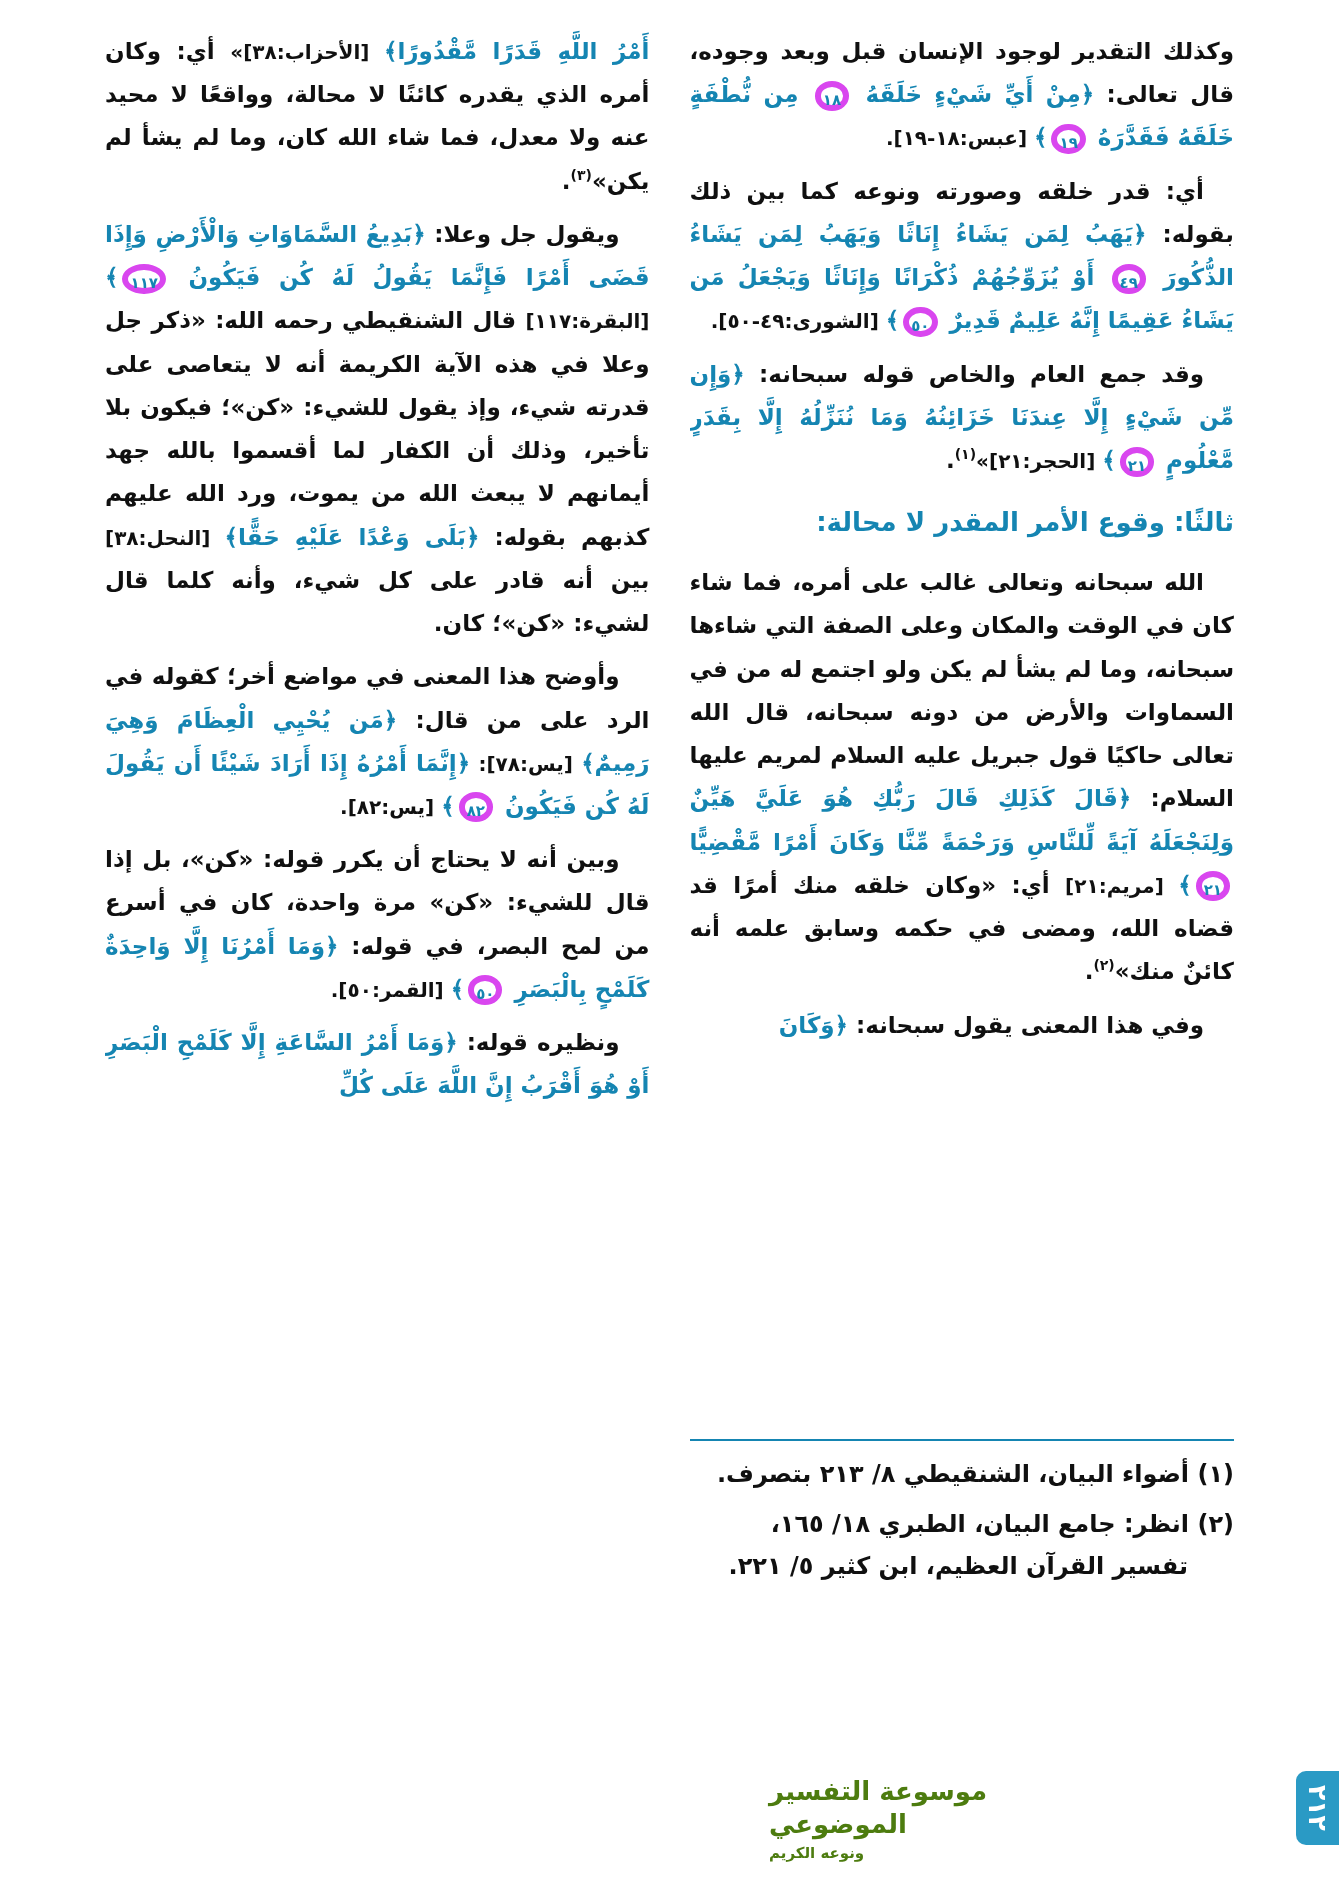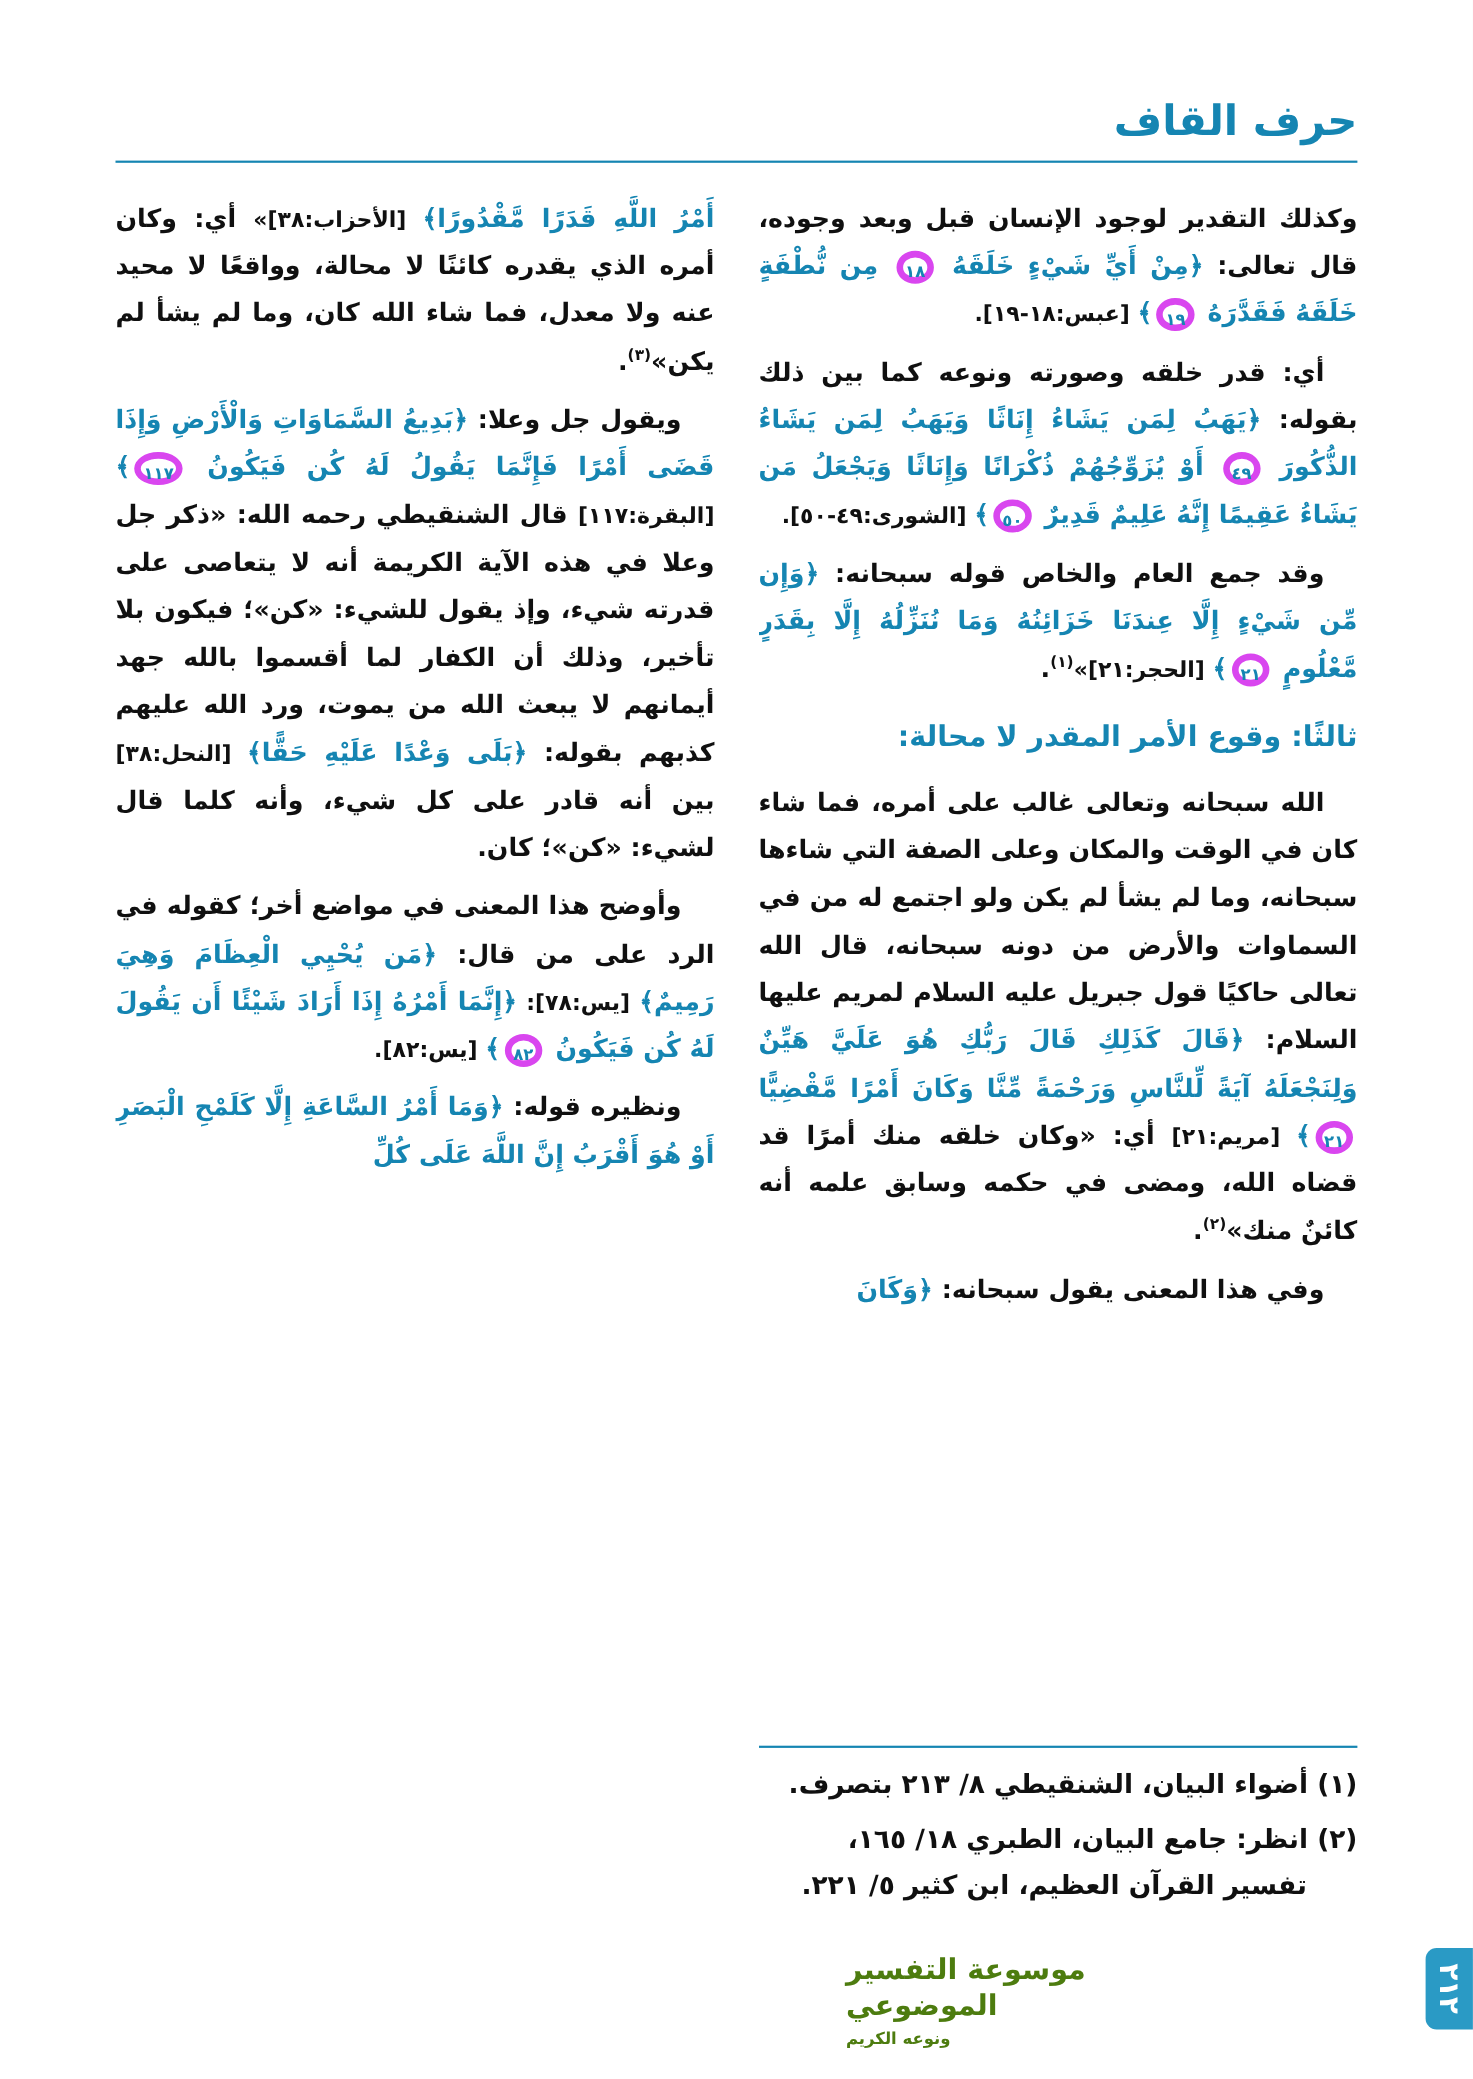--- a/index.html
+++ b/index.html
@@ -125,24 +125,20 @@
     padding:14px 7px;
     border-radius:10px 0 0 10px;
     letter-spacing:2px;
   }
 </style>
 </head>
 <body>
 
 <div class="page">
 
-  <header class="page-header">
-    <div class="chapter-title">حرف القاف</div>
-    <div class="header-rule"></div>
-  </header>
 
   <main class="columns">
 
     <section class="col">
       <div class="col-text">
         <p class="para first-flush"><span class="seg-t">وكذلك التقدير لوجود الإنسان قبل وبعد وجوده، قال تعالى: </span><span class="seg-q">﴿مِنْ أَيِّ شَيْءٍ خَلَقَهُ </span><span class="seg-m">١٨</span><span class="seg-q"> مِن نُّطْفَةٍ خَلَقَهُ فَقَدَّرَهُ </span><span class="seg-m">١٩</span><span class="seg-q">﴾</span><span class="seg-c"> [عبس:١٨-١٩].</span></p>
         <p class="para"><span class="seg-t">أي: قدر خلقه وصورته ونوعه كما بين ذلك بقوله: </span><span class="seg-q">﴿يَهَبُ لِمَن يَشَاءُ إِنَاثًا وَيَهَبُ لِمَن يَشَاءُ الذُّكُورَ </span><span class="seg-m">٤٩</span><span class="seg-q"> أَوْ يُزَوِّجُهُمْ ذُكْرَانًا وَإِنَاثًا وَيَجْعَلُ مَن يَشَاءُ عَقِيمًا إِنَّهُ عَلِيمٌ قَدِيرٌ </span><span class="seg-m">٥٠</span><span class="seg-q">﴾</span><span class="seg-c"> [الشورى:٤٩-٥٠].</span></p>
         <p class="para"><span class="seg-t">وقد جمع العام والخاص قوله سبحانه: </span><span class="seg-q">﴿وَإِن مِّن شَيْءٍ إِلَّا عِندَنَا خَزَائِنُهُ وَمَا نُنَزِّلُهُ إِلَّا بِقَدَرٍ مَّعْلُومٍ </span><span class="seg-m">٢١</span><span class="seg-q">﴾</span><span class="seg-c"> [الحجر:٢١]»</span><span class="seg-f">(١)</span><span class="seg-t">.</span></p>
         <p class="para heading">ثالثًا: وقوع الأمر المقدر لا محالة:</p>
         <p class="para"><span class="seg-t">الله سبحانه وتعالى غالب على أمره، فما شاء كان في الوقت والمكان وعلى الصفة التي شاءها سبحانه، وما لم يشأ لم يكن ولو اجتمع له من في السماوات والأرض من دونه سبحانه، قال الله تعالى حاكيًا قول جبريل عليه السلام لمريم عليها السلام: </span><span class="seg-q">﴿قَالَ كَذَلِكِ قَالَ رَبُّكِ هُوَ عَلَيَّ هَيِّنٌ وَلِنَجْعَلَهُ آيَةً لِّلنَّاسِ وَرَحْمَةً مِّنَّا وَكَانَ أَمْرًا مَّقْضِيًّا </span><span class="seg-m">٢١</span><span class="seg-q">﴾</span><span class="seg-c"> [مريم:٢١]</span><span class="seg-t"> أي: «وكان خلقه منك أمرًا قد قضاه الله، ومضى في حكمه وسابق علمه أنه كائنٌ منك»</span><span class="seg-f">(٢)</span><span class="seg-t">.</span></p>
@@ -153,20 +149,21 @@
         <p class="footnote">(١) أضواء البيان، الشنقيطي ٨/ ٢١٣ بتصرف.</p>
         <p class="footnote">(٢) انظر: جامع البيان، الطبري ١٨/ ١٦٥، تفسير القرآن العظيم، ابن كثير ٥/ ٢٢١.</p>
       </div>
     </section>
 
     <section class="col">
       <div class="col-text">
         <p class="para first-flush"><span class="seg-q">أَمْرُ اللَّهِ قَدَرًا مَّقْدُورًا﴾</span><span class="seg-c"> [الأحزاب:٣٨]»</span><span class="seg-t"> أي: وكان أمره الذي يقدره كائنًا لا محالة، وواقعًا لا محيد عنه ولا معدل، فما شاء الله كان، وما لم يشأ لم يكن»</span><span class="seg-f">(٣)</span><span class="seg-t">.</span></p>
         <p class="para"><span class="seg-t">ويقول جل وعلا: </span><span class="seg-q">﴿بَدِيعُ السَّمَاوَاتِ وَالْأَرْضِ وَإِذَا قَضَى أَمْرًا فَإِنَّمَا يَقُولُ لَهُ كُن فَيَكُونُ </span><span class="seg-m">١١٧</span><span class="seg-q">﴾</span><span class="seg-c"> [البقرة:١١٧]</span><span class="seg-t"> قال الشنقيطي رحمه الله: «ذكر جل وعلا في هذه الآية الكريمة أنه لا يتعاصى على قدرته شيء، وإذ يقول للشيء: «كن»؛ فيكون بلا تأخير، وذلك أن الكفار لما أقسموا بالله جهد أيمانهم لا يبعث الله من يموت، ورد الله عليهم كذبهم بقوله: </span><span class="seg-q">﴿بَلَى وَعْدًا عَلَيْهِ حَقًّا﴾</span><span class="seg-c"> [النحل:٣٨]</span><span class="seg-t"> بين أنه قادر على كل شيء، وأنه كلما قال لشيء: «كن»؛ كان.</span></p>
         <p class="para"><span class="seg-t">وأوضح هذا المعنى في مواضع أخر؛ كقوله في الرد على من قال: </span><span class="seg-q">﴿مَن يُحْيِي الْعِظَامَ وَهِيَ رَمِيمٌ﴾</span><span class="seg-c"> [يس:٧٨]: </span><span class="seg-q">﴿إِنَّمَا أَمْرُهُ إِذَا أَرَادَ شَيْئًا أَن يَقُولَ لَهُ كُن فَيَكُونُ </span><span class="seg-m">٨٢</span><span class="seg-q">﴾</span><span class="seg-c"> [يس:٨٢].</span></p>
+        <p class="para"><span class="seg-t">وبين أنه لا يحتاج أن يكرر قوله: «كن»، بل إذا قال للشيء: «كن» مرة واحدة، كان في أسرع من لمح البصر، في قوله: </span><span class="seg-q">﴿وَمَا أَمْرُنَا إِلَّا وَاحِدَةٌ كَلَمْحٍ بِالْبَصَرِ </span><span class="seg-m">٥٠</span><span class="seg-q">﴾</span><span class="seg-c"> [القمر:٥٠].</span></p>
         <p class="para"><span class="seg-t">ونظيره قوله: </span><span class="seg-q">﴿وَمَا أَمْرُ السَّاعَةِ إِلَّا كَلَمْحِ الْبَصَرِ أَوْ هُوَ أَقْرَبُ إِنَّ اللَّهَ عَلَى كُلِّ</span></p>
       </div>
     </section>
 
   </main>
 
   <div class="publisher-emblem">
     <div class="emblem-line1">موسوعة التفسير الموضوعي</div>
     <div class="emblem-line2">ونوعه الكريم</div>
   </div>

